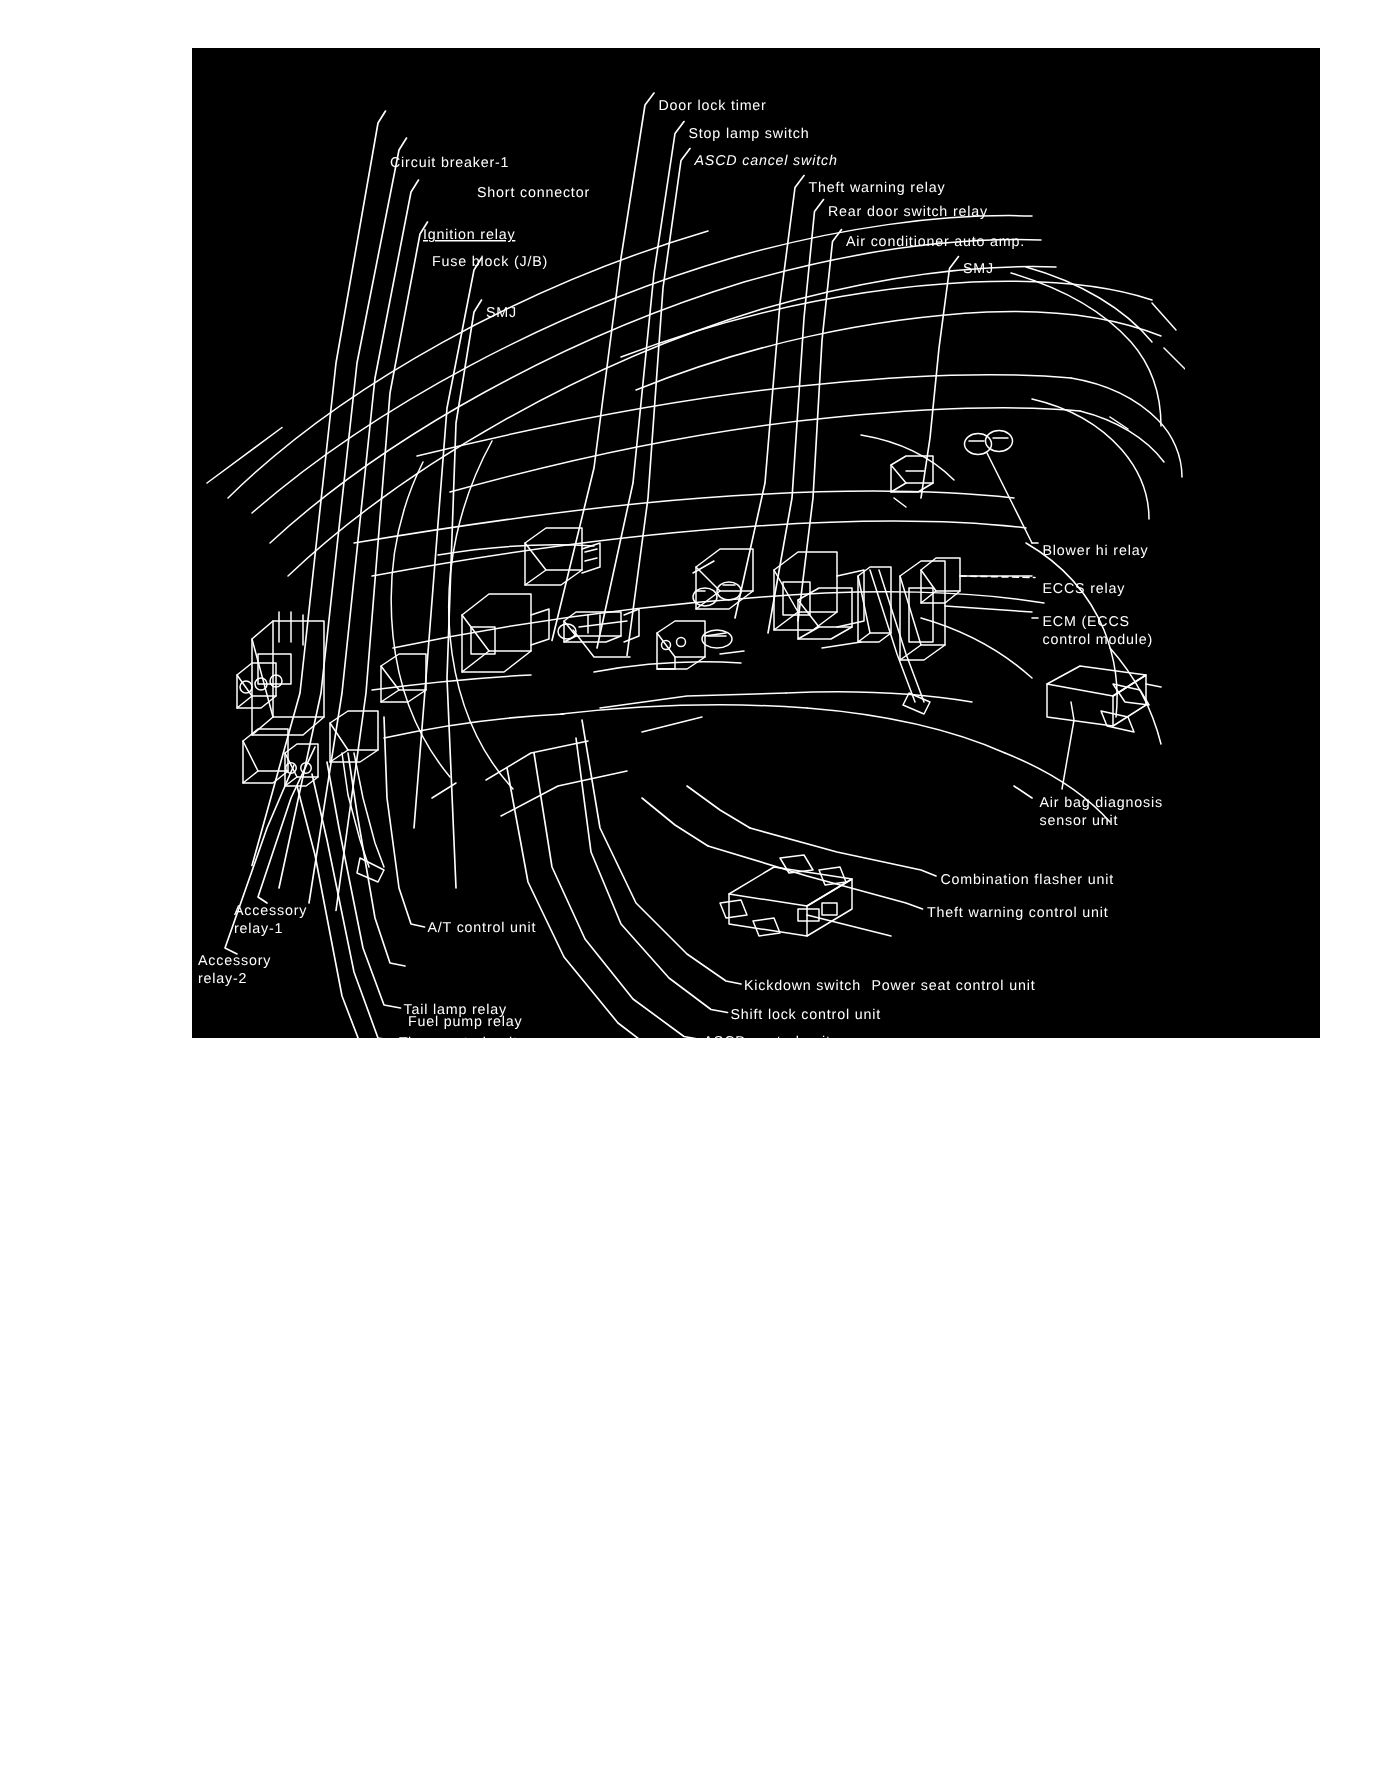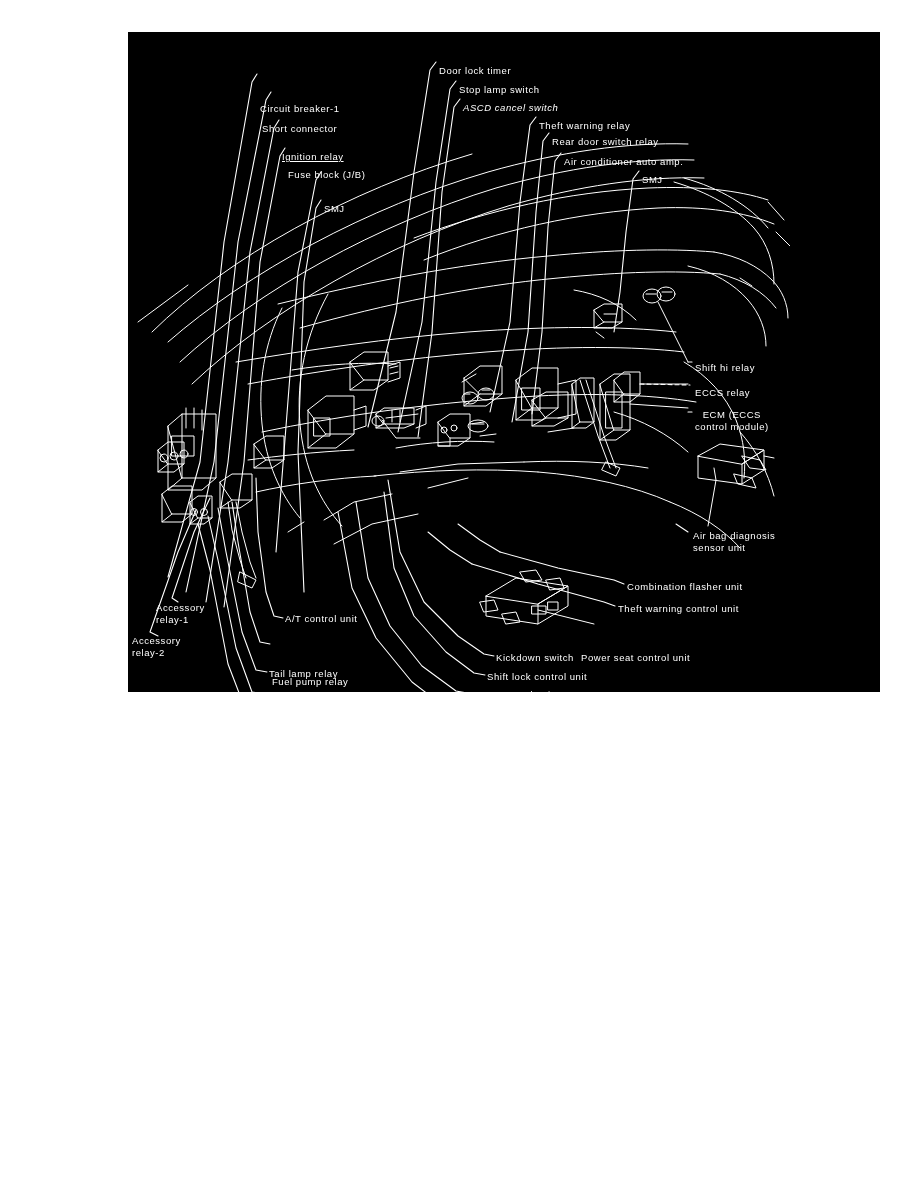--- a/index.html
+++ b/index.html
@@ -354,30 +354,30 @@
         </g>
 
       </g>
     </svg>
 
     <div class="lbl" style="left:311px; top:33px;">Door lock timer</div>
     <div class="lbl" style="left:331px; top:52px;">Stop lamp switch</div>
     <div class="lbl" style="left:335px; top:70px;font-style:italic;">ASCD cancel switch</div>
     <div class="lbl" style="left:132px; top:71px;text-align:right;">Circuit breaker-1</div>
     <div class="lbl" style="left:411px; top:88px;">Theft warning relay</div>
-    <div class="lbl" style="left:134px; top:91px;">Short connector</div>
+    <div class="lbl" style="left:146px; top:91px;padding-left:44px;">Short connector</div>
     <div class="lbl" style="left:424px; top:104px;">Rear door switch relay</div>
     <div class="lbl" style="left:154px; top:119px;text-decoration:underline;">Ignition relay</div>
     <div class="lbl" style="left:436px; top:124px;">Air conditioner auto amp.</div>
     <div class="lbl" style="left:160px; top:137px;">Fuse block (J/B)</div>
     <div class="lbl" style="left:514px; top:142px;">SMJ</div>
     <div class="lbl" style="left:196px; top:171px;">SMJ</div>
-    <div class="lbl" style="left:567px; top:330px;">Shift hi relay</div>
+    <div class="lbl" style="left:567px; top:330px;">Blower hi relay</div>
     <div class="lbl" style="left:567px; top:355px;">ECCS relay</div>
-    <div class="lbl" style="left:567px; top:377px;text-align:center;">ECM (ECCS
+    <div class="lbl" style="left:567px; top:377px;">ECM (ECCS
 control module)</div>
     <div class="lbl" style="left:565px; top:498px;">Air bag diagnosis
 sensor unit</div>
     <div class="lbl" style="left:499px; top:549px;">Combination flasher unit</div>
     <div class="lbl" style="left:490px; top:571px;">Theft warning control unit</div>
     <div class="lbl" style="left:28px;  top:570px;">Accessory
 relay-1</div>
     <div class="lbl" style="left:157px; top:581px;">A/T control unit</div>
     <div class="lbl" style="left:453px; top:620px;">Power seat control unit</div>
     <div class="lbl" style="left:4px;   top:603px;">Accessory

